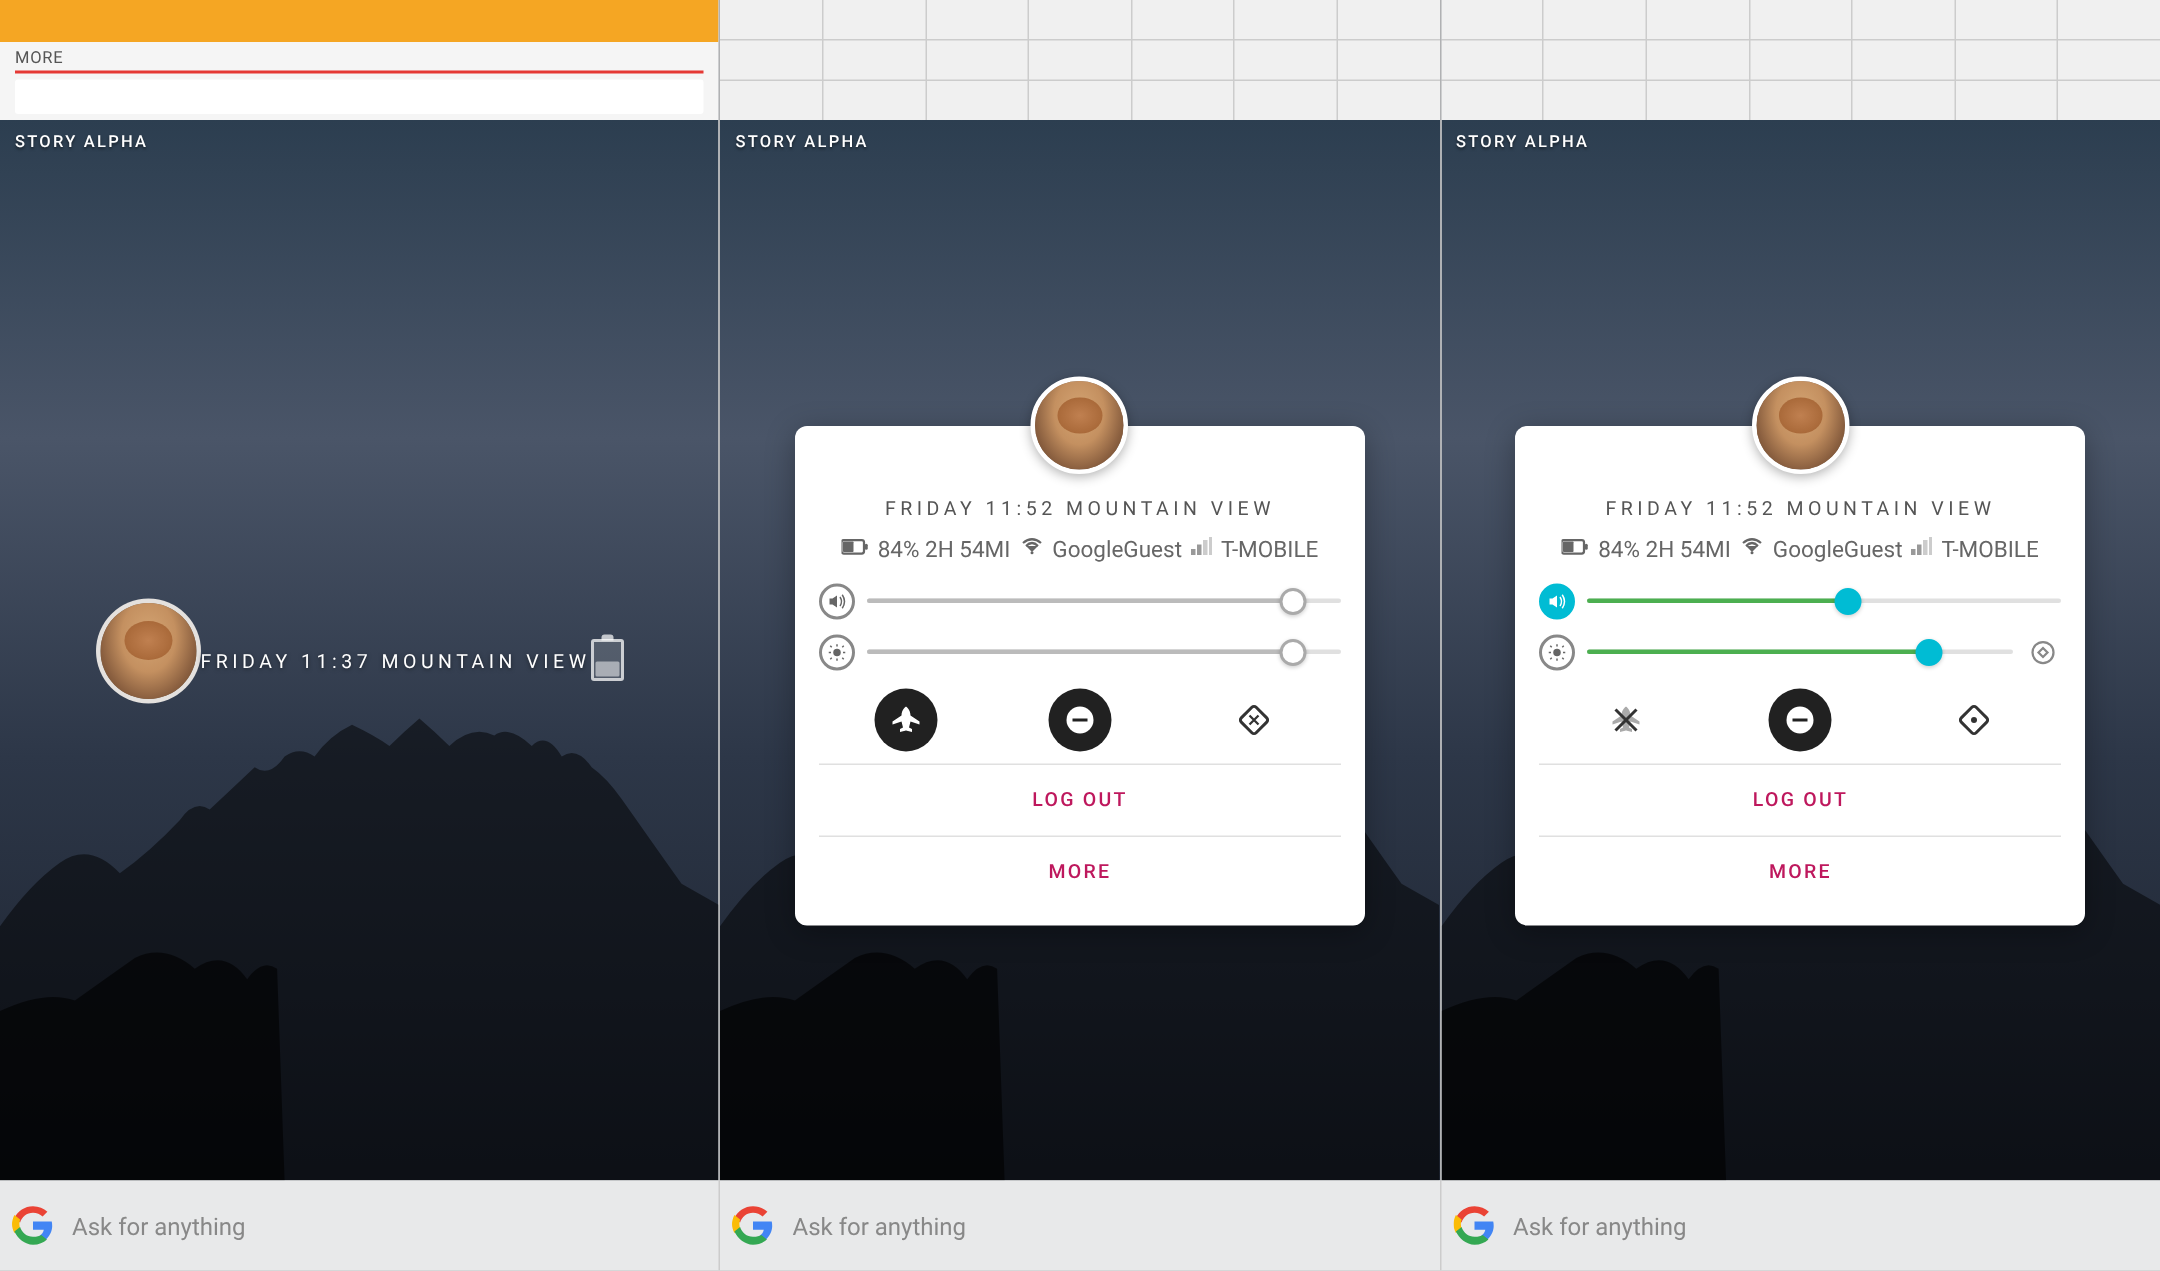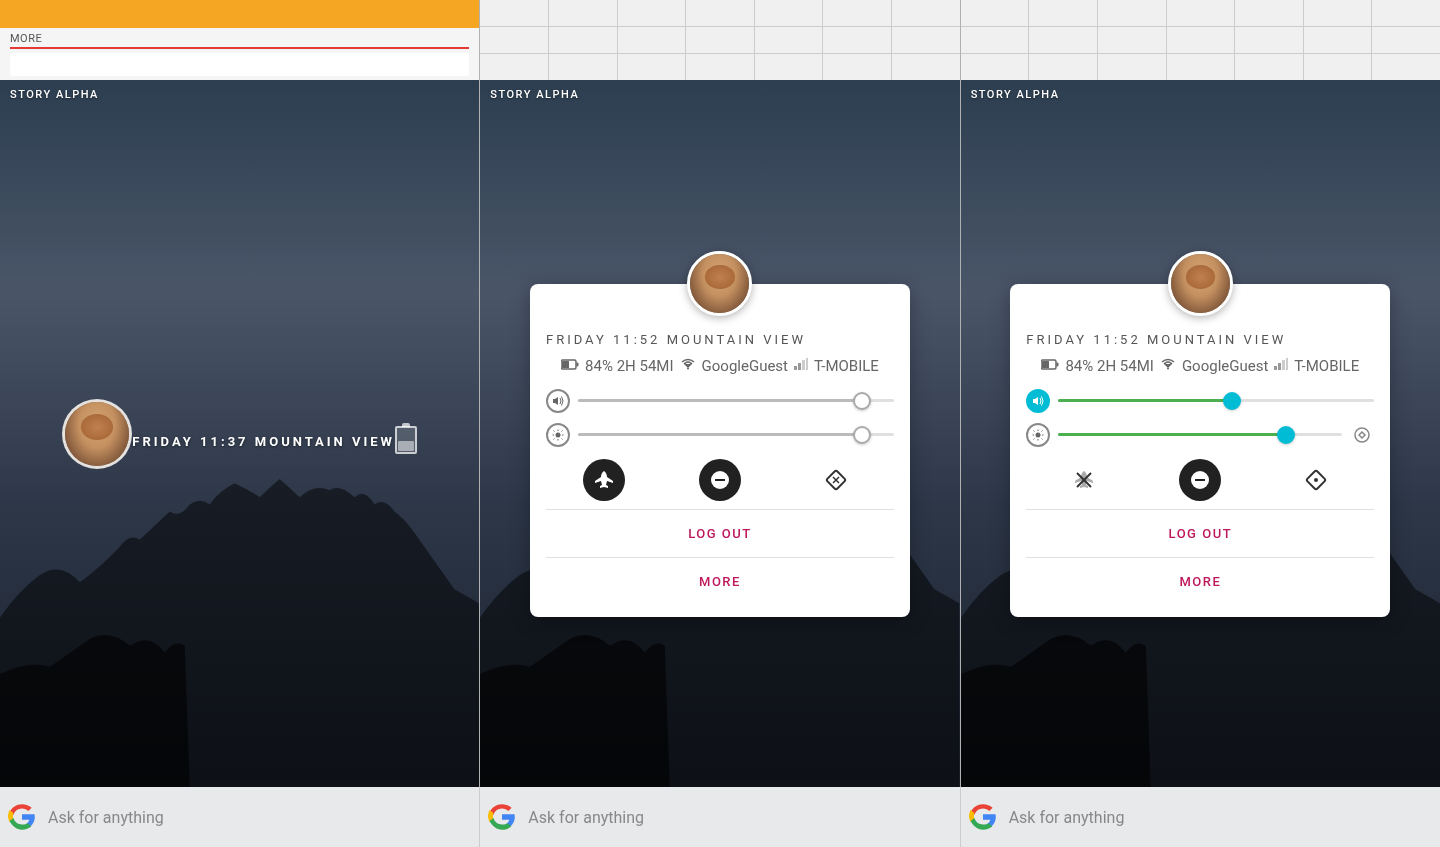--- a/index.html
+++ b/index.html
@@ -146,21 +146,21 @@
     .lock-info {
       text-align: center;
       color: white;
       margin-top: 16px;
       z-index: 2;
       position: relative;
     }
     .lock-time {
       font-size: 13px;
       letter-spacing: 3px;
-      font-weight: 700;
+      font-weight: 400;
       text-shadow: 0 1px 3px rgba(0,0,0,0.5);
     }
 
     .battery-icon {
       margin-top: 12px;
       display: flex;
       justify-content: center;
       z-index: 2;
       position: relative;
     }
@@ -220,21 +220,21 @@
     .qs-card {
       background: white;
       border-radius: 8px;
       padding: 16px;
       padding-top: 48px;
       width: 100%;
       box-shadow: 0 4px 20px rgba(0,0,0,0.3);
     }
 
     .qs-time {
-      text-align: left;
+      text-align: center;
       font-size: 13px;
       letter-spacing: 3px;
       color: #555;
       margin-bottom: 10px;
       font-weight: 400;
     }
 
     .qs-status-row {
       display: flex;
       align-items: center;

